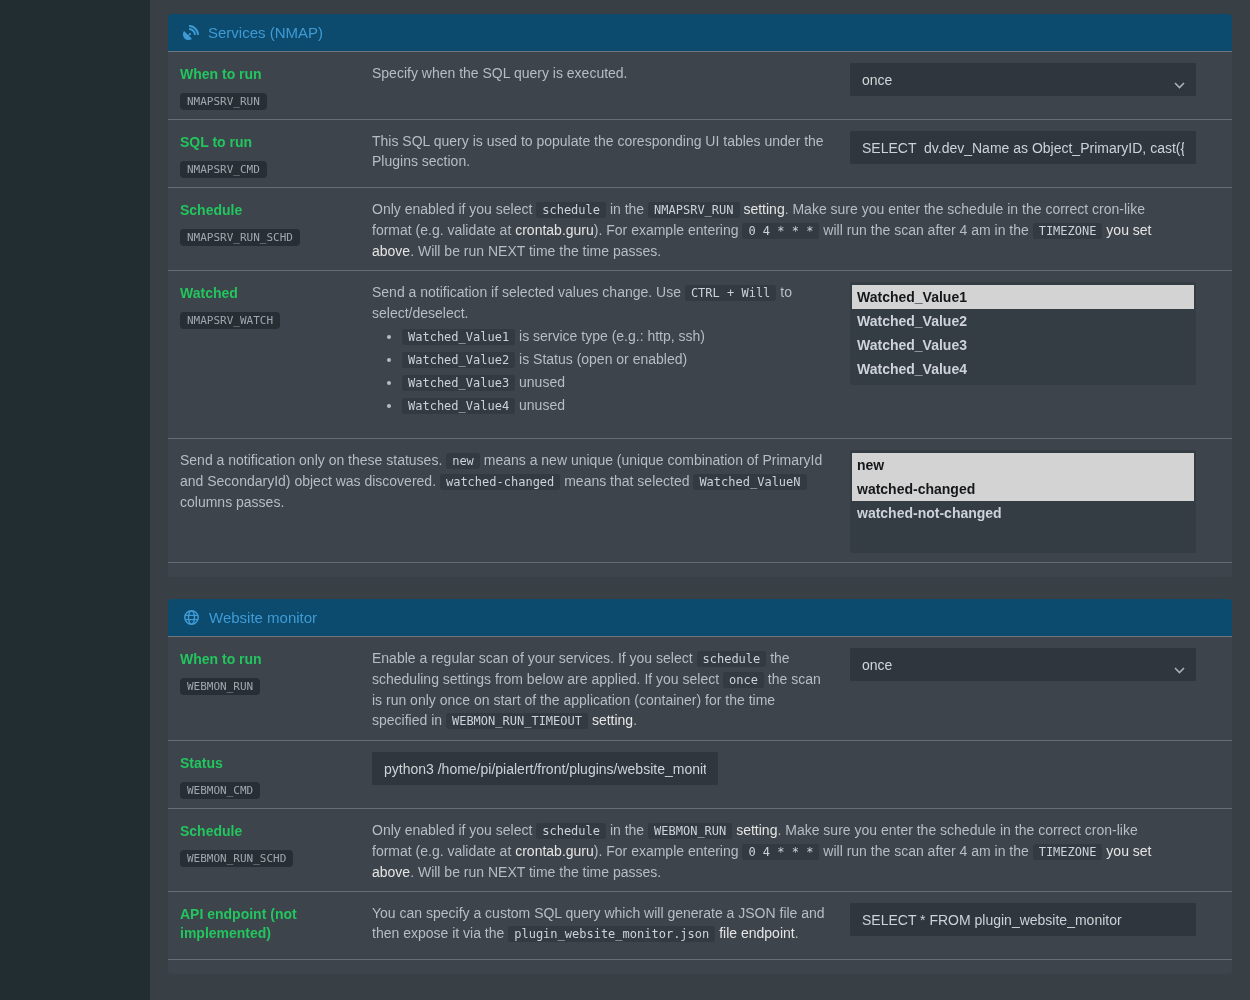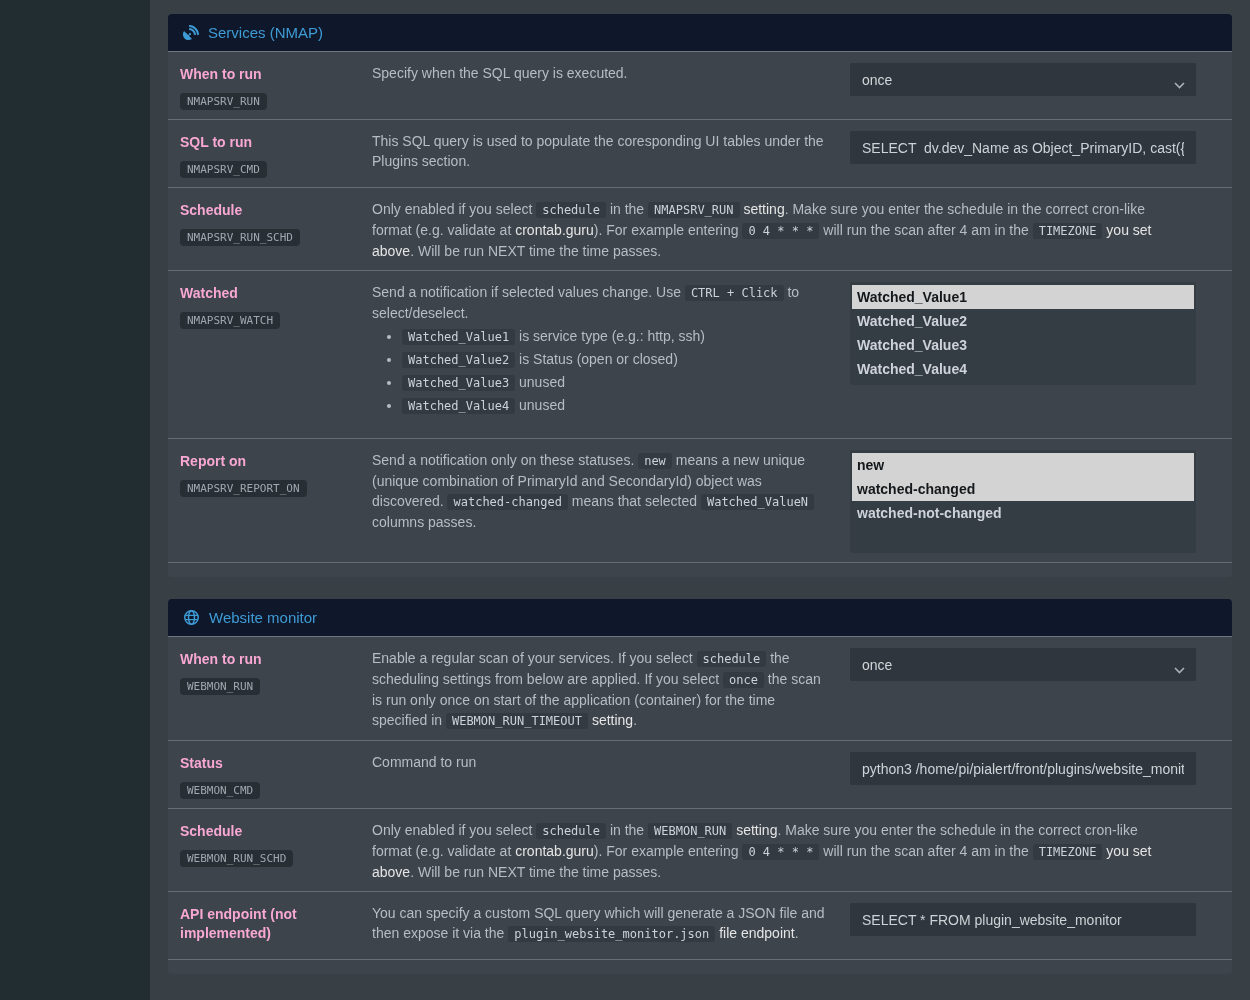--- a/index.html
+++ b/index.html
@@ -9,30 +9,30 @@
     background:#383f45;
     font-family:"Liberation Sans", sans-serif;
     -webkit-font-smoothing:antialiased;
   }
   .sidebar { position:fixed; left:0; top:0; width:150px; height:1000px; background:#222d32; }
   .main { margin-left:150px; padding:14px 18px 0 18px; }
 
   .panel { width:1064px; background:#3d444b; border-radius:4px; margin-bottom:22px; }
   .panel-header {
     height:38px; display:flex; align-items:center; padding:0 15px;
-    background:#0f172a; border-bottom:1px solid #6f767d; border-radius:4px 4px 0 0;
+    background:#0c4a6e; border-bottom:1px solid #6f767d; border-radius:4px 4px 0 0;
   }
   .p-icon { display:flex; align-items:center; margin-right:9px; }
   .panel-title { color:#3e9bd5; font-size:15px; }
 
   .rows { padding-bottom:14px; }
   .row { display:flex; padding:8px 36px 9px 12px; border-bottom:1px solid #666d74; }
 
   .col-label { width:192px; flex:none; padding-top:5px; padding-right:10px; }
-  .label { color:#f9a8d4; font-weight:700; font-size:14px; line-height:19px; margin-bottom:7px; }
+  .label { color:#22c55e; font-weight:700; font-size:14px; line-height:19px; margin-bottom:7px; }
   .chip {
     display:inline-block; background:#272e34; color:#a0a8af;
     font-family:"DejaVu Sans Mono", monospace; font-size:11px;
     padding:2px 7px; border-radius:4px; white-space:nowrap;
   }
 
   .col-desc { flex:1; padding:3px 20px 0 0; color:#b6bdc3; font-size:14px; line-height:20px; }
   .col-desc .code {
     background:#333a41; color:#ccd2d8;
     font-family:"DejaVu Sans Mono", monospace; font-size:12px;
@@ -97,37 +97,36 @@
           <div class="col-label"><div class="label">SQL to run</div><span class="chip">NMAPSRV_CMD</span></div>
           <div class="col-desc"><span>This SQL query is used to populate the coresponding UI tables under the Plugins section.</span></div>
           <div class="col-control"><input type="text" class="text-input" value="SELECT  dv.dev_Name as Object_PrimaryID, cast({s-quote" style=""></div>
         </div>
         <div class="row">
           <div class="col-label"><div class="label">Schedule</div><span class="chip">NMAPSRV_RUN_SCHD</span></div>
           <div class="col-desc"><span>Only enabled if you select </span><span class="code">schedule</span><span> in the </span><span class="code">NMAPSRV_RUN</span><span> </span><a class="dlink" href="#">setting</a><span>. Make sure you enter the schedule in the correct cron-like format (e.g. validate at </span><a class="dlink" href="#">crontab.guru</a><span>). For example entering </span><span class="code">0 4 * * *</span><span> will run the scan after 4 am in the </span><span class="code">TIMEZONE</span><span> </span><a class="dlink" href="#">you set above</a><span>. Will be run NEXT time the time passes.</span></div>
         </div>
         <div class="row">
           <div class="col-label"><div class="label">Watched</div><span class="chip">NMAPSRV_WATCH</span></div>
-          <div class="col-desc"><span>Send a notification if selected values change. Use </span><span class="code">CTRL + Click</span><span> to select/deselect.</span><ul class="bullets">
+          <div class="col-desc"><span>Send a notification if selected values change. Use </span><span class="code">CTRL + Will</span><span> to select/deselect.</span><ul class="bullets">
               <li><span class="code">Watched_Value1</span><span> is service type (e.g.: http, ssh)</span></li>
-              <li><span class="code">Watched_Value2</span><span> is Status (open or closed)</span></li>
+              <li><span class="code">Watched_Value2</span><span> is Status (open or enabled)</span></li>
               <li><span class="code">Watched_Value3</span><span> unused</span></li>
               <li><span class="code">Watched_Value4</span><span> unused</span></li>
             </ul></div>
           <div class="col-control">
             <div class="multiselect">
               <div class="option selected">Watched_Value1</div>
               <div class="option">Watched_Value2</div>
               <div class="option">Watched_Value3</div>
               <div class="option">Watched_Value4</div>
             </div>
           </div>
         </div>
         <div class="row">
-          <div class="col-label"><div class="label">Report on</div><span class="chip">NMAPSRV_REPORT_ON</span></div>
           <div class="col-desc"><span>Send a notification only on these statuses. </span><span class="code">new</span><span> means a new unique (unique combination of PrimaryId and SecondaryId) object was discovered. </span><span class="code">watched-changed</span><span> means that selected </span><span class="code">Watched_ValueN</span><span> columns passes.</span></div>
           <div class="col-control">
             <div class="multiselect">
               <div class="option selected">new</div>
               <div class="option selected">watched-changed</div>
               <div class="option">watched-not-changed</div>
             </div>
           </div>
         </div>
       </div>
@@ -151,21 +150,20 @@
             <div class="select-box">
               <span>once</span>
               <span class="chev"><svg width="11" height="7" viewBox="0 0 11 7" fill="none" stroke="#aab1b7" stroke-width="1.6">
                   <path d="M1 1l4.5 4.5L10 1"></path>
                 </svg></span>
             </div>
           </div>
         </div>
         <div class="row">
           <div class="col-label"><div class="label">Status</div><span class="chip">WEBMON_CMD</span></div>
-          <div class="col-desc"><span>Command to run</span></div>
           <div class="col-control"><input type="text" class="text-input" value="python3 /home/pi/pialert/front/plugins/website_monitor" style=""></div>
         </div>
         <div class="row">
           <div class="col-label"><div class="label">Schedule</div><span class="chip">WEBMON_RUN_SCHD</span></div>
           <div class="col-desc"><span>Only enabled if you select </span><span class="code">schedule</span><span> in the </span><span class="code">WEBMON_RUN</span><span> </span><a class="dlink" href="#">setting</a><span>. Make sure you enter the schedule in the correct cron-like format (e.g. validate at </span><a class="dlink" href="#">crontab.guru</a><span>). For example entering </span><span class="code">0 4 * * *</span><span> will run the scan after 4 am in the </span><span class="code">TIMEZONE</span><span> </span><a class="dlink" href="#">you set above</a><span>. Will be run NEXT time the time passes.</span></div>
         </div>
         <div class="row">
           <div class="col-label">
             <div class="label">API endpoint (not implemented)</div>
           </div>

